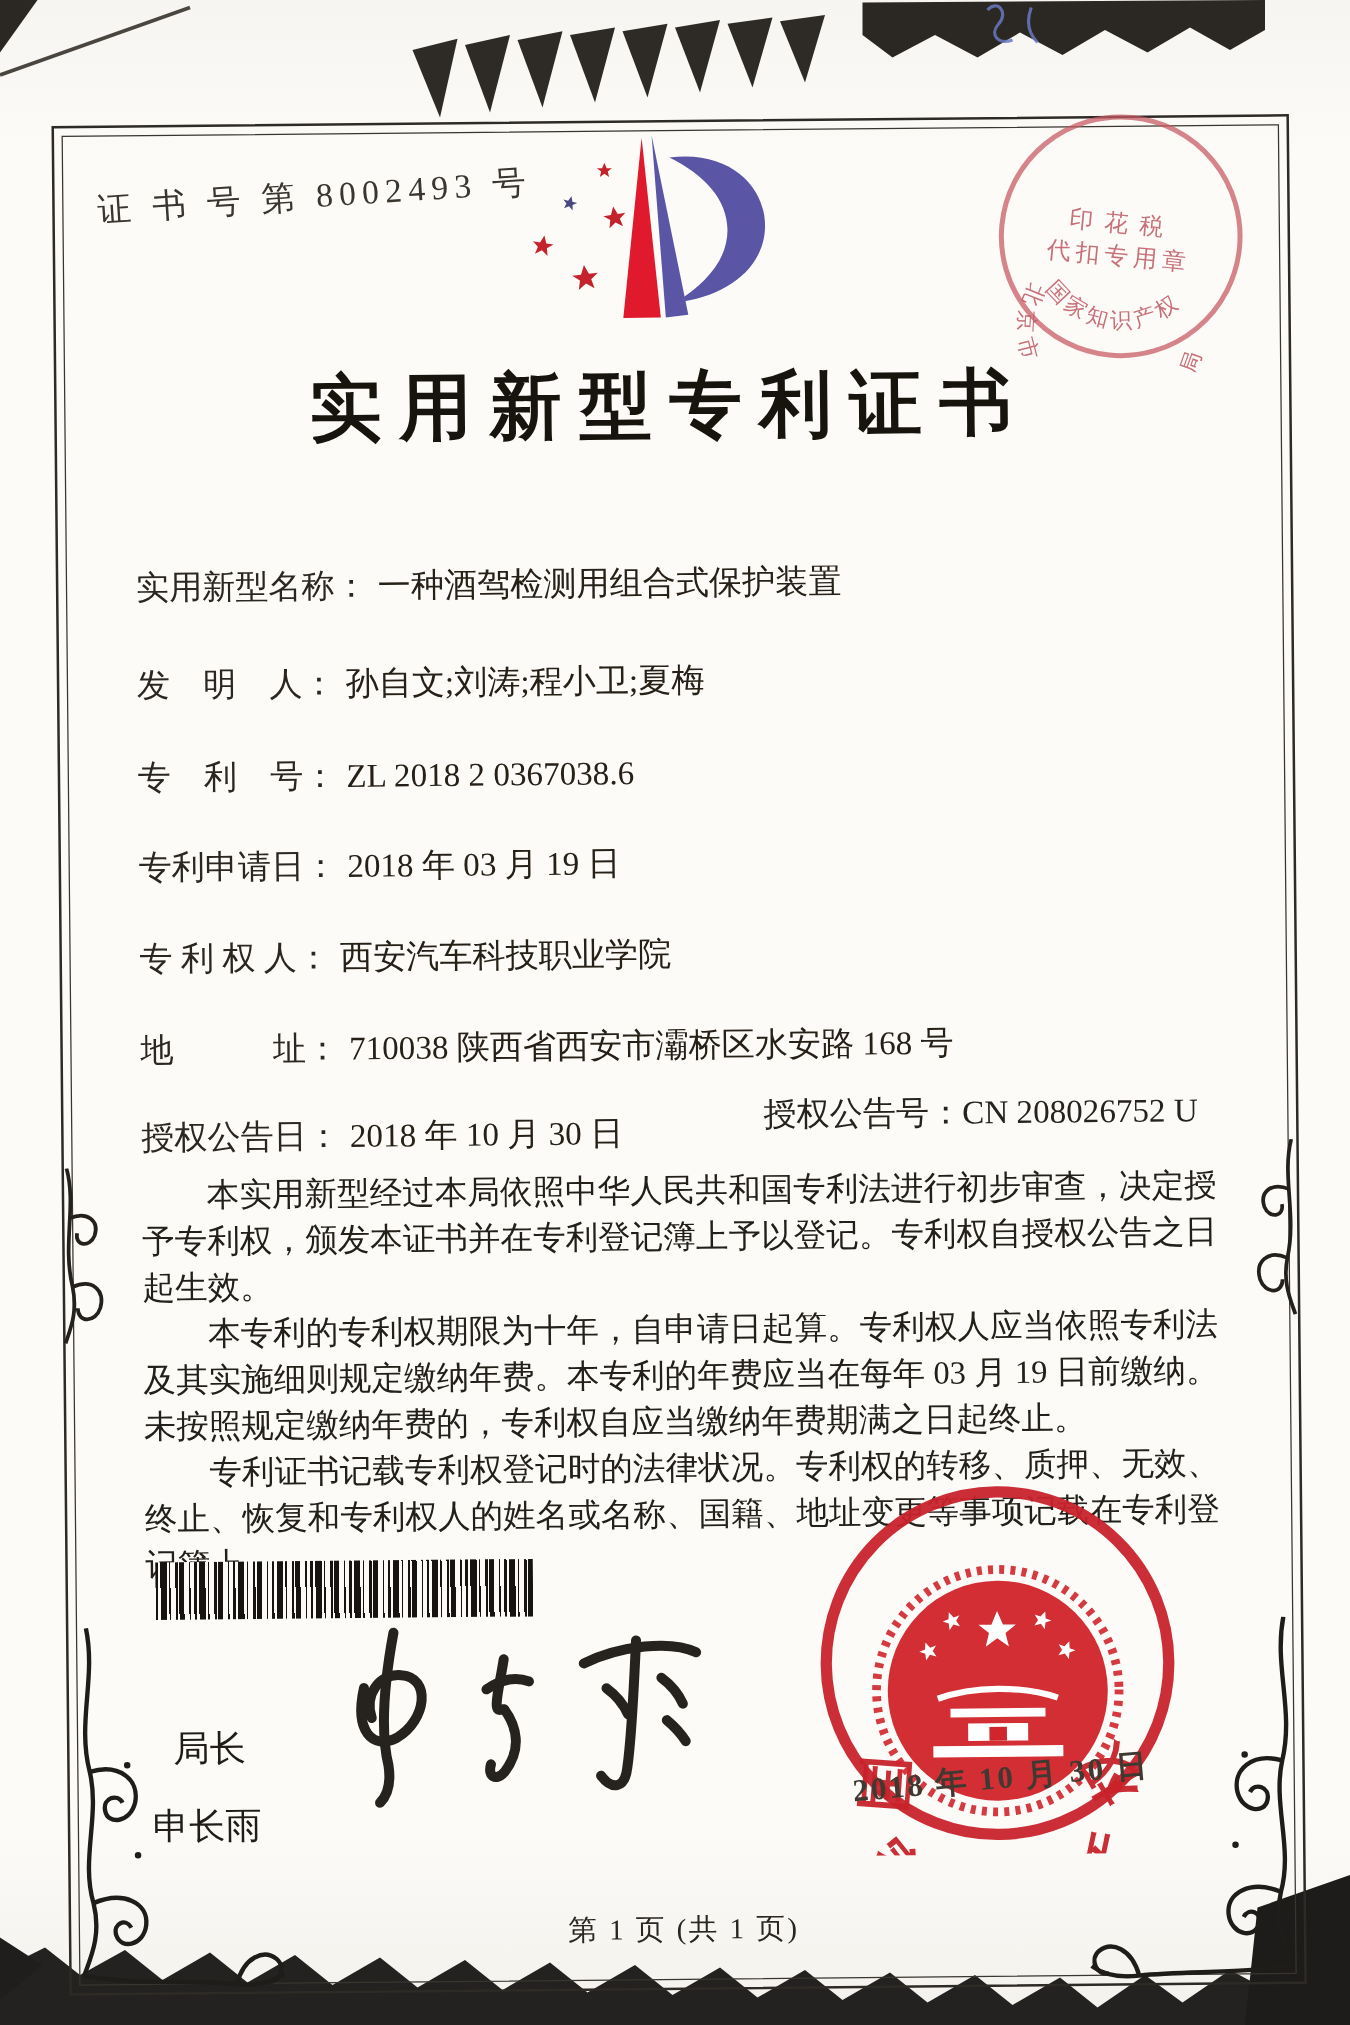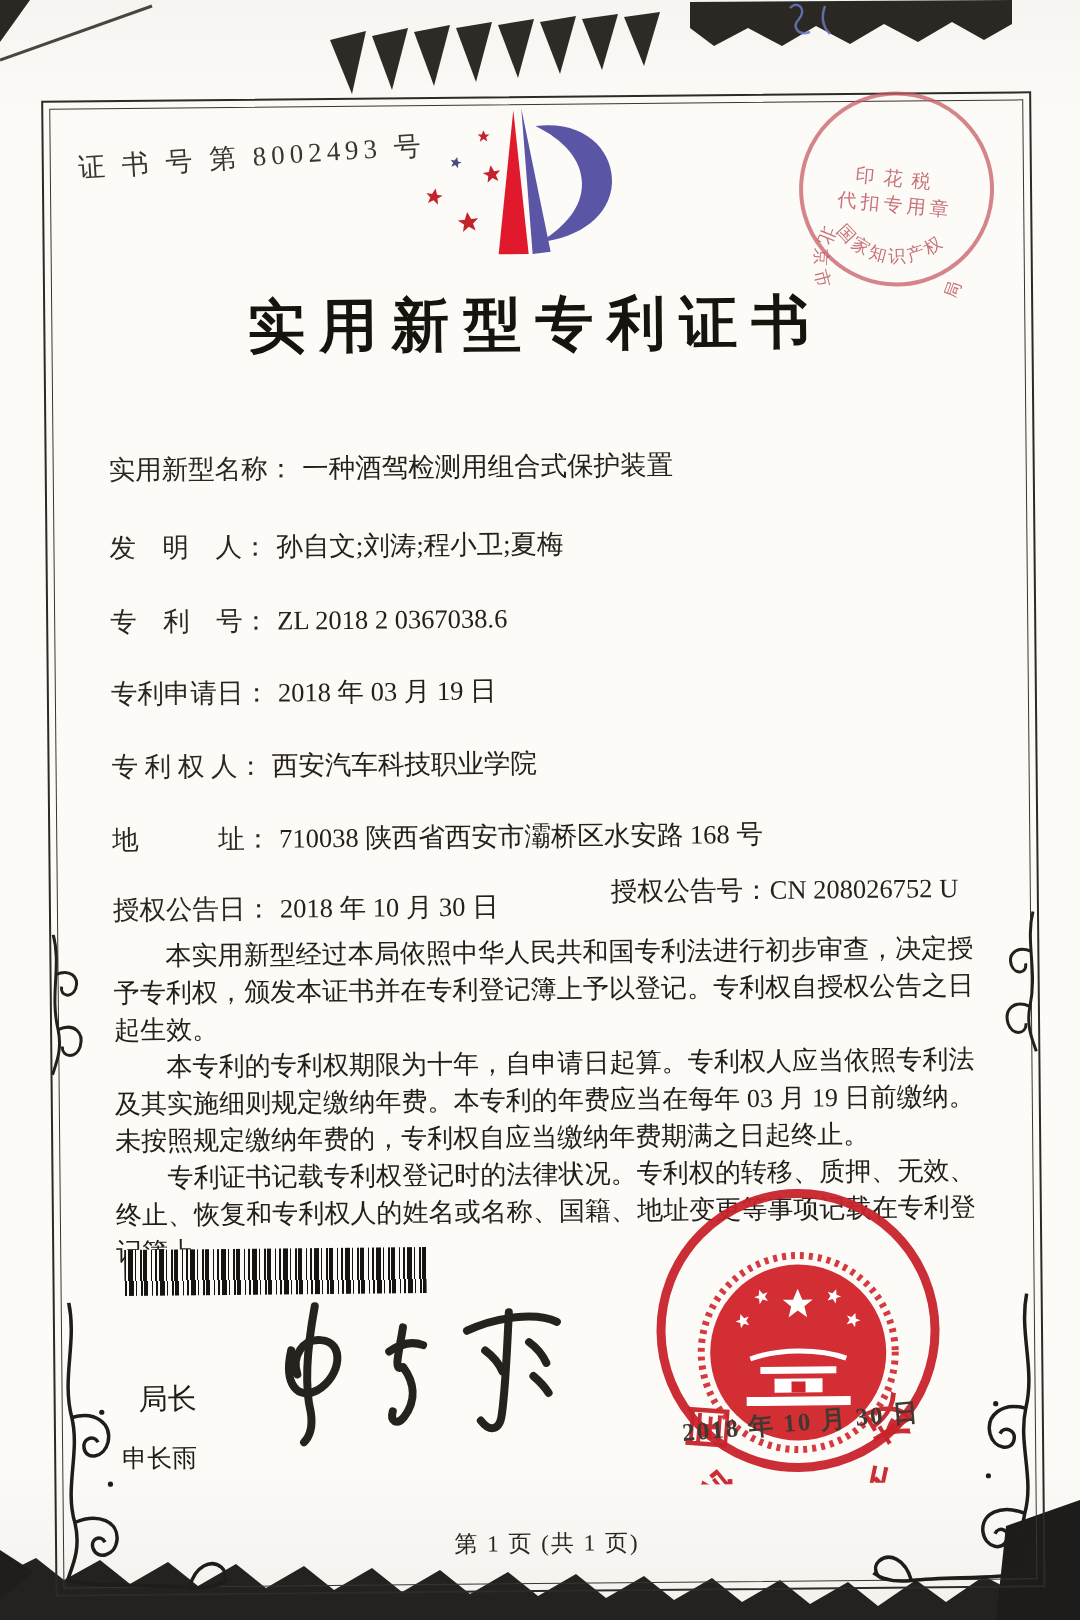--- a/index.html
+++ b/index.html
@@ -24,21 +24,21 @@
   .barcode{position:absolute;left:120px;top:1246px;width:302px;height:46px;
         background:repeating-linear-gradient(90deg,
           #161311 0px,#161311 2px,#fbfaf7 2px,#fbfaf7 4px,
           #161311 4px,#161311 9px,#fbfaf7 9px,#fbfaf7 11px,
           #161311 11px,#161311 12px,#fbfaf7 12px,#fbfaf7 16px,
           #161311 16px,#161311 18px,#fbfaf7 18px,#fbfaf7 19px,
           #161311 19px,#161311 23px,#fbfaf7 23px,#fbfaf7 27px,
           #161311 27px,#161311 28px,#fbfaf7 28px,#fbfaf7 31px);}
   .director-title{position:absolute;left:116px;top:1376px;font-size:29px;
         font-family:"Liberation Sans","DejaVu Sans",sans-serif;color:#201d18;margin-left:17px;}
-  .director-name{position:absolute;left:116px;top:1438px;font-size:25px;
+  .director-name{position:absolute;left:116px;top:1438px;font-size:29px;
         font-family:"Liberation Sans","DejaVu Sans",sans-serif;color:#201d18;}
   .footer{position:absolute;left:0;top:1528px;width:100%;text-align:center;font-size:23px;
         letter-spacing:2px;color:#2a2620;}
   .sig{position:absolute;left:248px;top:1278px;}
   .seal{position:absolute;left:640px;top:1180px;}
   .seal-date{position:absolute;left:660px;top:1408px;width:270px;text-align:center;font-size:25px;
         letter-spacing:2px;color:#403931;font-weight:bold;transform:rotate(-4.5deg);}
   .stamp{position:absolute;left:800px;top:90px;transform:rotate(6deg);opacity:.92;}
   .logo{position:absolute;left:404px;top:104px;}
   .edge-svg{position:absolute;left:0;pointer-events:none;}

